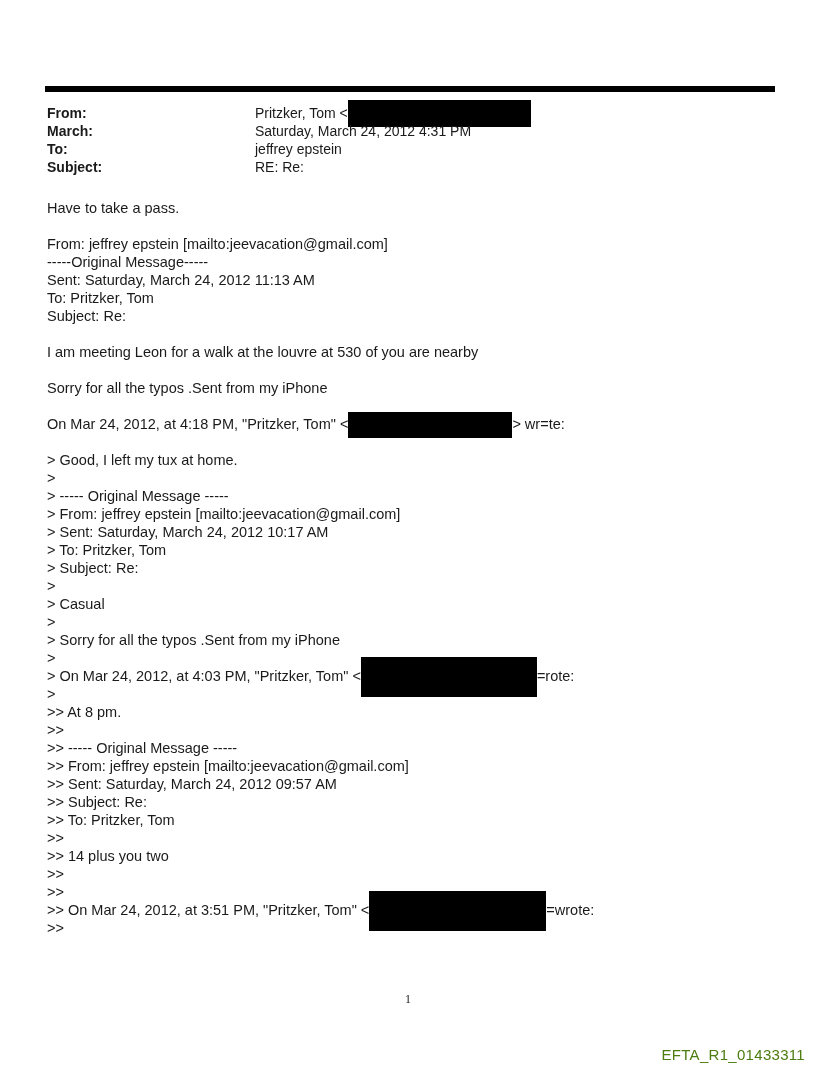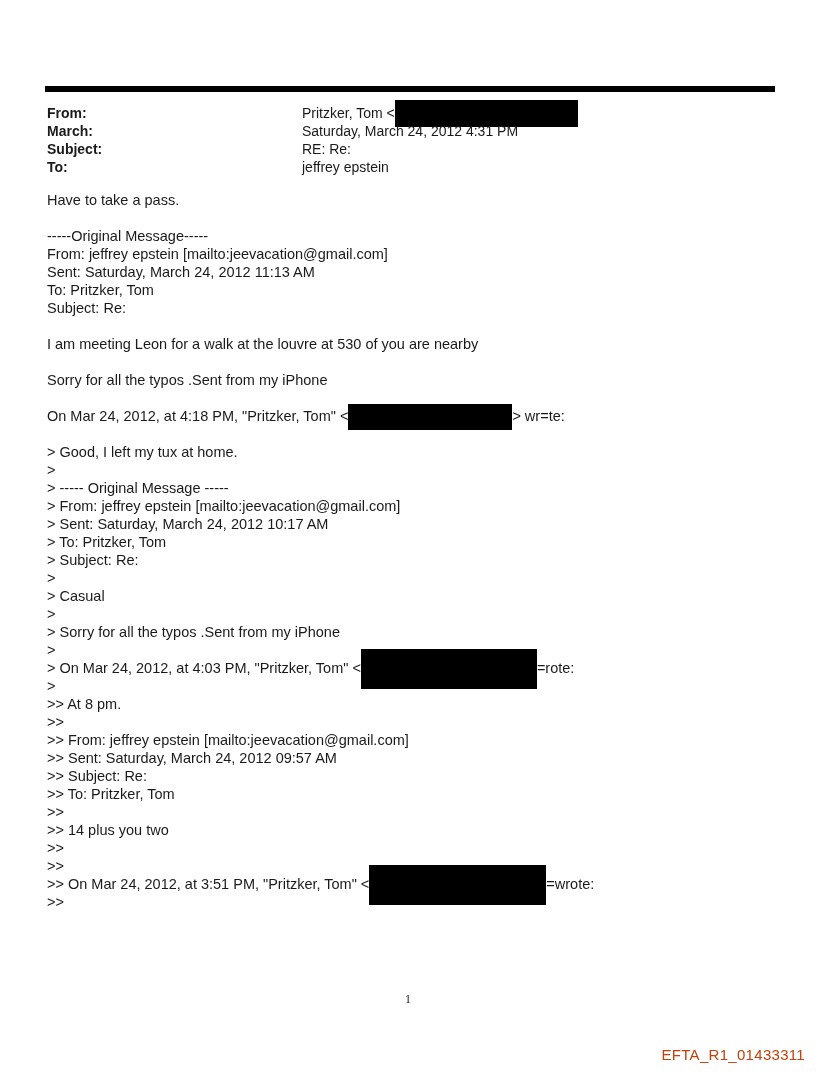--- a/index.html
+++ b/index.html
@@ -16,44 +16,44 @@
     position: absolute; left: 45px; top: 86px;
     width: 730px; height: 6px; background: #000000;
   }
 
   .header-block {
     position: absolute; left: 47px; top: 104px;
     font-size: 14px; line-height: 18px;
   }
   .header-row { display: flex; height: 18px; white-space: pre; }
   .header-label { width: 208px; font-weight: bold; }
-  .header-value { white-space: pre; margin-left: 47px; }
+  .header-value { white-space: pre; }
 
   .redaction-inline {
     display: inline-block;
     background: #000000;
     vertical-align: middle;
   }
 
   .body-block {
-    position: absolute; left: 47px; top: 191px;
+    position: absolute; left: 47px; top: 199px;
     font-size: 14.5px; line-height: 18px;
   }
   .line { height: 18px; white-space: pre; }
 
   .page-number {
     position: absolute; left: 0; top: 992px; width: 816px;
     text-align: center;
     font-family: "Liberation Serif", serif;
     font-size: 12px; color: #222222;
   }
 
   .bates-number {
     position: absolute; right: 11px; top: 1046px;
-    font-size: 15px; color: #c2410c;
+    font-size: 15px; color: #4d7c0f;
     letter-spacing: 0.3px;
     text-align: right;
   }
 </style>
 </head>
 <body>
 
 <div class="page">
 
   <div class="top-rule"></div>
@@ -62,34 +62,34 @@
     <div class="header-row">
       <span class="header-label">From:</span>
       <span class="header-value">Pritzker, Tom &lt;</span>
       <span class="redaction-inline" id="header-redaction" style="width: 183px; height: 27px; background: rgb(0, 0, 0); margin-top: -4.5px; margin-bottom: -4.5px;"></span>
     </div>
     <div class="header-row">
       <span class="header-label">March:</span>
       <span class="header-value">Saturday, March 24, 2012 4:31 PM</span>
     </div>
     <div class="header-row">
+      <span class="header-label">To:</span>
+      <span class="header-value">jeffrey epstein</span>
+    </div>
+    <div class="header-row">
       <span class="header-label">Subject:</span>
       <span class="header-value">RE: Re:</span>
-    </div>
-    <div class="header-row">
-      <span class="header-label">To:</span>
-      <span class="header-value">jeffrey epstein</span>
     </div>
   </div>
 
   <div class="body-block">
       <div class="line">Have to take a pass.</div>
       <div class="line"></div>
+      <div class="line">From: jeffrey epstein [mailto:jeevacation@gmail.com]</div>
       <div class="line">-----Original Message-----</div>
-      <div class="line">From: jeffrey epstein [mailto:jeevacation@gmail.com]</div>
       <div class="line">Sent: Saturday, March 24, 2012 11:13 AM</div>
       <div class="line">To: Pritzker, Tom</div>
       <div class="line">Subject: Re:</div>
       <div class="line"></div>
       <div class="line">I am meeting Leon for a walk at the louvre at 530 of you are nearby</div>
       <div class="line"></div>
       <div class="line">Sorry for all the typos .Sent from my iPhone</div>
       <div class="line"></div>
       <div class="line"><span>On Mar 24, 2012, at 4:18 PM, "Pritzker, Tom" &lt;</span><span class="redaction-inline" style="width: 164px; height: 26px; background: rgb(0, 0, 0); margin-top: -4px; margin-bottom: -4px;"></span><span>&gt; wr=te:</span></div>
       <div class="line"></div>
@@ -102,20 +102,21 @@
       <div class="line">&gt; Subject: Re:</div>
       <div class="line">&gt;</div>
       <div class="line">&gt; Casual</div>
       <div class="line">&gt;</div>
       <div class="line">&gt; Sorry for all the typos .Sent from my iPhone</div>
       <div class="line">&gt;</div>
       <div class="line"><span>&gt; On Mar 24, 2012, at 4:03 PM, "Pritzker, Tom" &lt;</span><span class="redaction-inline" style="width: 176px; height: 40px; background: rgb(0, 0, 0); margin-top: -11px; margin-bottom: -11px;"></span><span>=rote:</span></div>
       <div class="line">&gt;</div>
       <div class="line">&gt;&gt; At 8 pm.</div>
       <div class="line">&gt;&gt;</div>
+      <div class="line">&gt;&gt; ----- Original Message -----</div>
       <div class="line">&gt;&gt; From: jeffrey epstein [mailto:jeevacation@gmail.com]</div>
       <div class="line">&gt;&gt; Sent: Saturday, March 24, 2012 09:57 AM</div>
       <div class="line">&gt;&gt; Subject: Re:</div>
       <div class="line">&gt;&gt; To: Pritzker, Tom</div>
       <div class="line">&gt;&gt;</div>
       <div class="line">&gt;&gt; 14 plus you two</div>
       <div class="line">&gt;&gt;</div>
       <div class="line">&gt;&gt;</div>
       <div class="line"><span>&gt;&gt; On Mar 24, 2012, at 3:51 PM, "Pritzker, Tom" &lt;</span><span class="redaction-inline" style="width: 177px; height: 40px; background: rgb(0, 0, 0); margin-top: -11px; margin-bottom: -11px;"></span><span>=wrote:</span></div>
       <div class="line">&gt;&gt;</div>

